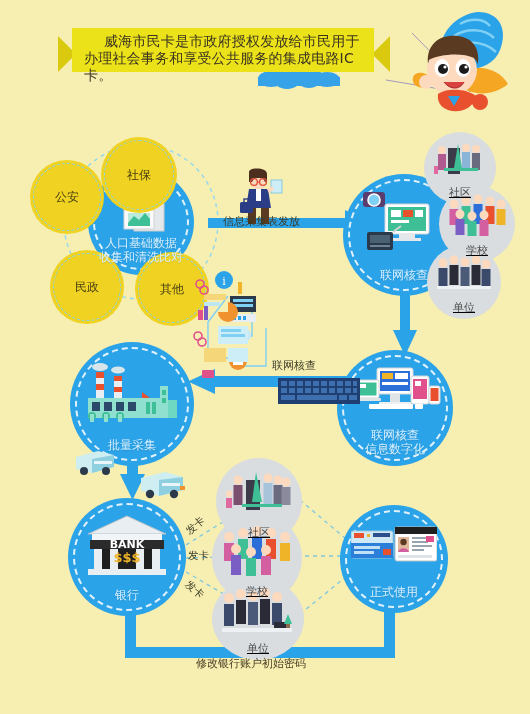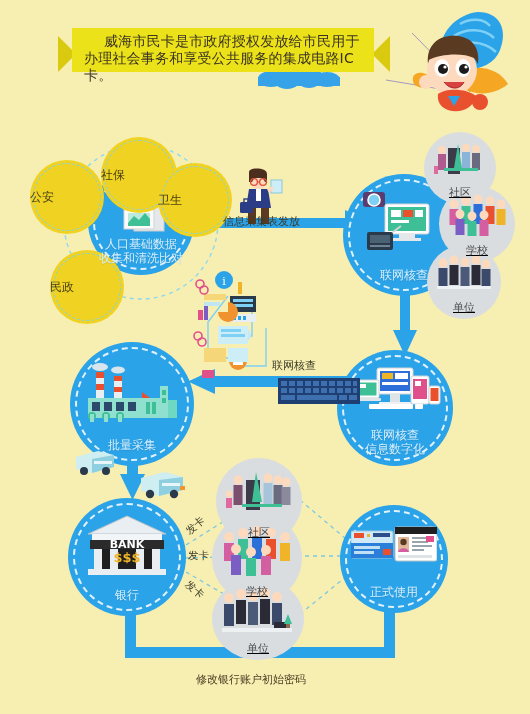--- a/index.html
+++ b/index.html
@@ -60,21 +60,21 @@
     position:relative;z-index:3;color:#d8f0ff;font-size:12px;
     text-align:center;line-height:14px;padding-bottom:14px;
     text-shadow:0 1px 1px rgba(0,0,0,.12);
   }
   .node .nlabel.two{padding-bottom:10px;}
 
   
   .ycirc{
     position:absolute;border-radius:50%;
     background:#f0d322;
-    display:flex;align-items:center;justify-content:flex-start;
+    display:flex;align-items:center;justify-content:center;
     box-sizing:border-box;
   }
   .ycirc .ydash{
     position:absolute;left:3px;top:3px;right:3px;bottom:3px;
     border:1.5px dashed #7fd2ef;border-radius:50%;
   }
   .ycirc span{position:relative;z-index:2;color:#4a4012;font-size:12px;}
 
   
   .gcirc{
@@ -208,21 +208,21 @@
       <path d="M40,74 C46,82 56,82 60,74" stroke="#a02424" stroke-width="1" fill="none"></path>
 
       <path d="M34,86 C42,80 62,80 72,88 C70,100 56,106 44,102 C36,99 33,93 34,86 Z" fill="#e8502e"></path>
       <path d="M44,88 L56,88 L50,98 Z" fill="#2ba3e8"></path>
 
       <circle cx="22" cy="74" r="7" fill="#fdd9bd"></circle>
       <circle cx="76" cy="94" r="8" fill="#e8502e"></circle>
     </svg>
   </div>
 
-  <div class="node" style="left:88px;top:169px;width:106px;height:106px;">
+  <div class="node" style="left:88px;top:169px;width:106px;height:106px;font-family:Liberation Mono, monospace;">
     <div class="dash"></div>
     <svg style="position:absolute;left:32px;top:18px;" width="46" height="48" viewBox="0 0 46 48">
       <rect x="14" y="6" width="30" height="38" fill="#e5e8ea" stroke="#c8ccd0"></rect>
       <rect x="4" y="2" width="30" height="40" fill="#fafafa" stroke="#cfd3d6"></rect>
       <rect x="8" y="7" width="9" height="6" fill="#e0513c"></rect>
       <rect x="19" y="8" width="11" height="2" fill="#cfd3d6"></rect>
       <rect x="19" y="12" width="11" height="2" fill="#cfd3d6"></rect>
       <rect x="8" y="17" width="22" height="2" fill="#cfd3d6"></rect>
       <rect x="8" y="21" width="22" height="2" fill="#cfd3d6"></rect>
       <rect x="8" y="26" width="22" height="13" fill="#b9eadb"></rect>
@@ -235,27 +235,27 @@
   </div>
 
   <div class="ycirc" style="left:101px;top:137px;width:76px;height:76px;">
     <div class="ydash"></div>
     <span>社保</span>
   </div>
   <div class="ycirc" style="left:30px;top:160px;width:74px;height:74px;">
     <div class="ydash"></div>
     <span>公安</span>
   </div>
-  <div class="ycirc" style="left:158px;top:163px;width:74px;height:74px;">
-    <div class="ydash"></div>
-    <span>卫生</span>
-  </div>
   <div class="ycirc" style="left:50px;top:250px;width:74px;height:74px;">
     <div class="ydash"></div>
     <span>民政</span>
+  </div>
+  <div class="ycirc" style="left:135px;top:252px;width:74px;height:74px;">
+    <div class="ydash"></div>
+    <span>其他</span>
   </div>
 
   <svg style="position:absolute;left:235px;top:168px;" width="48" height="56" viewBox="0 0 48 56">
     <path d="M14,4 C14,-1 32,-1 32,6 L32,14 L14,14 Z" fill="#4b2e1e"></path>
     <rect x="17" y="10" width="13" height="11" rx="5" fill="#fdd9bd"></rect>
     <circle cx="19" cy="14" r="3.4" fill="none" stroke="#e0513c" stroke-width="1.4"></circle>
     <circle cx="28" cy="14" r="3.4" fill="none" stroke="#e0513c" stroke-width="1.4"></circle>
     <line x1="22.4" y1="14" x2="24.6" y2="14" stroke="#e0513c" stroke-width="1.2"></line>
     <path d="M14,21 L33,21 L36,40 L11,40 Z" fill="#2c3d87"></path>
     <rect x="21" y="21" width="5" height="12" fill="#fff"></rect>
@@ -593,15 +593,15 @@
       <rect x="61" y="12" width="20" height="2" fill="#9aa4ac"></rect>
       <rect x="61" y="16" width="16" height="2" fill="#9aa4ac"></rect>
       <rect x="61" y="20" width="20" height="2" fill="#9aa4ac"></rect>
       <rect x="61" y="24" width="12" height="2" fill="#9aa4ac"></rect>
       <rect x="75" y="11" width="8" height="6" fill="#e0518c"></rect>
       <rect x="47" y="30" width="34" height="3" fill="#dfe4e7"></rect>
     </svg>
     <div class="nlabel">正式使用</div>
   </div>
 
-  <div class="bottomlabel" style="left:196px;top:672px;">修改银行账户初始密码</div>
+  <div class="bottomlabel" style="left:196px;top:656px;">修改银行账户初始密码</div>
 
 </div>
 
 </body></html>

